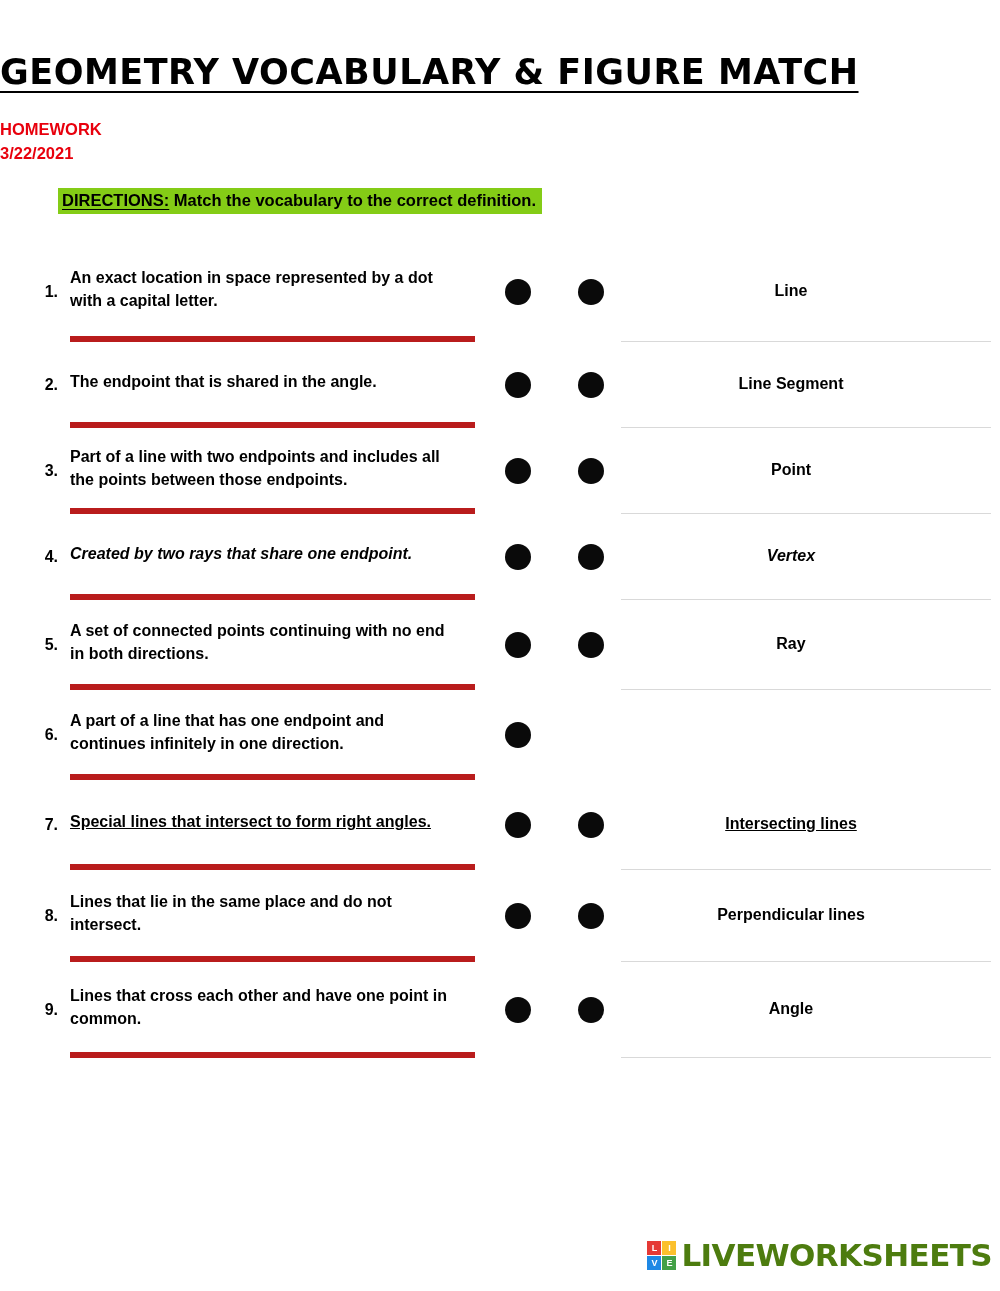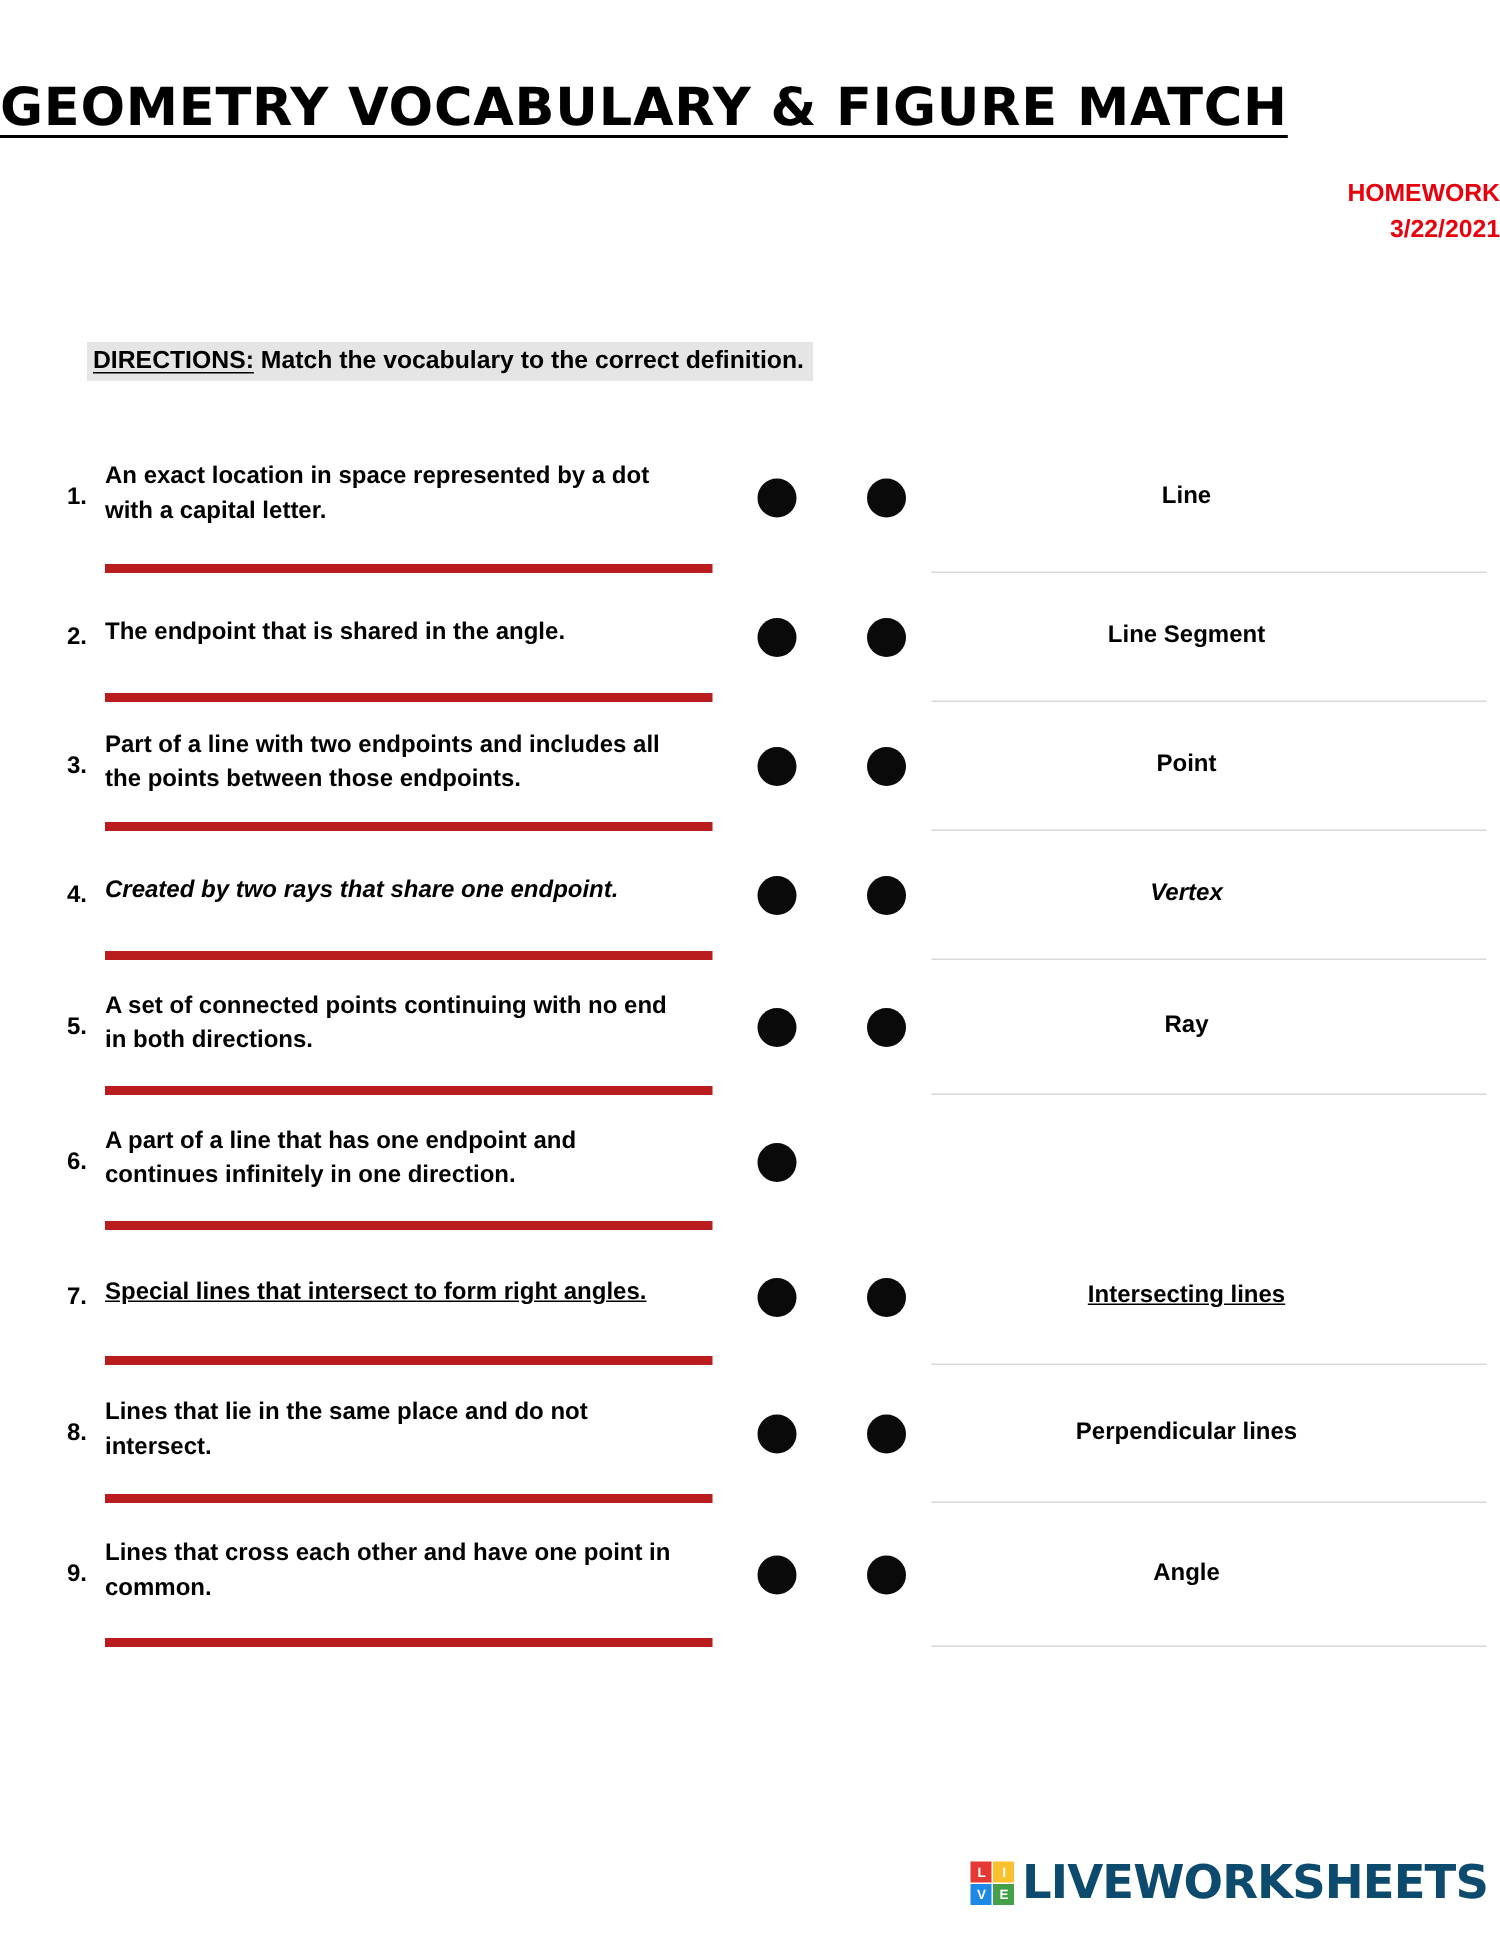--- a/index.html
+++ b/index.html
@@ -28,40 +28,39 @@
     font-weight: bold;
     letter-spacing: 0.5px;
     padding-top: 52px;
     text-decoration: underline;
     text-underline-offset: 7px;
     text-decoration-thickness: 2px;
     font-family: "DejaVu Sans", sans-serif;
   }
 
   .subtitle-block {
-    text-align: right;
+    text-align: left;
     margin-top: 26px;
     color: #e8000d;
     font-weight: bold;
     font-size: 16.5px;
     line-height: 1.45;
   }
 
   
   .directions-wrap {
     margin-top: 22px;
     padding-left: 58px;
   }
   .directions {
     display: inline-block;
-    background: #e5e5e5;
+    background: #84cc16;
     font-size: 16.5px;
     font-weight: bold;
     padding: 3px 6px 4px 4px;
-    margin-top: 40px;
   }
   .directions .label {
     text-decoration: underline;
     text-underline-offset: 3px;
   }
 
   
   .match-area {
     position: relative;
     margin-top: 28px;
@@ -174,21 +173,21 @@
   }
   .sq { width: 14px; height: 14px; display: flex; align-items: center; justify-content: center; font-size: 9px; font-weight: bold; color: #ffffff; font-family: "Liberation Sans", sans-serif; }
   .sq.l { background: #e53935; }
   .sq.i { background: #fbc02d; }
   .sq.v { background: #1e88e5; }
   .sq.e { background: #43a047; }
   .logo-text {
     font-size: 31px;
     font-weight: bold;
     letter-spacing: -0.6px;
-    color: #0c4a6e;
+    color: #4d7c0f;
     font-family: "DejaVu Sans", sans-serif;
   }
 </style>
 </head>
 <body>
 
 <div class="page">
 
   <div class="title">GEOMETRY VOCABULARY &amp; FIGURE MATCH</div>
 

